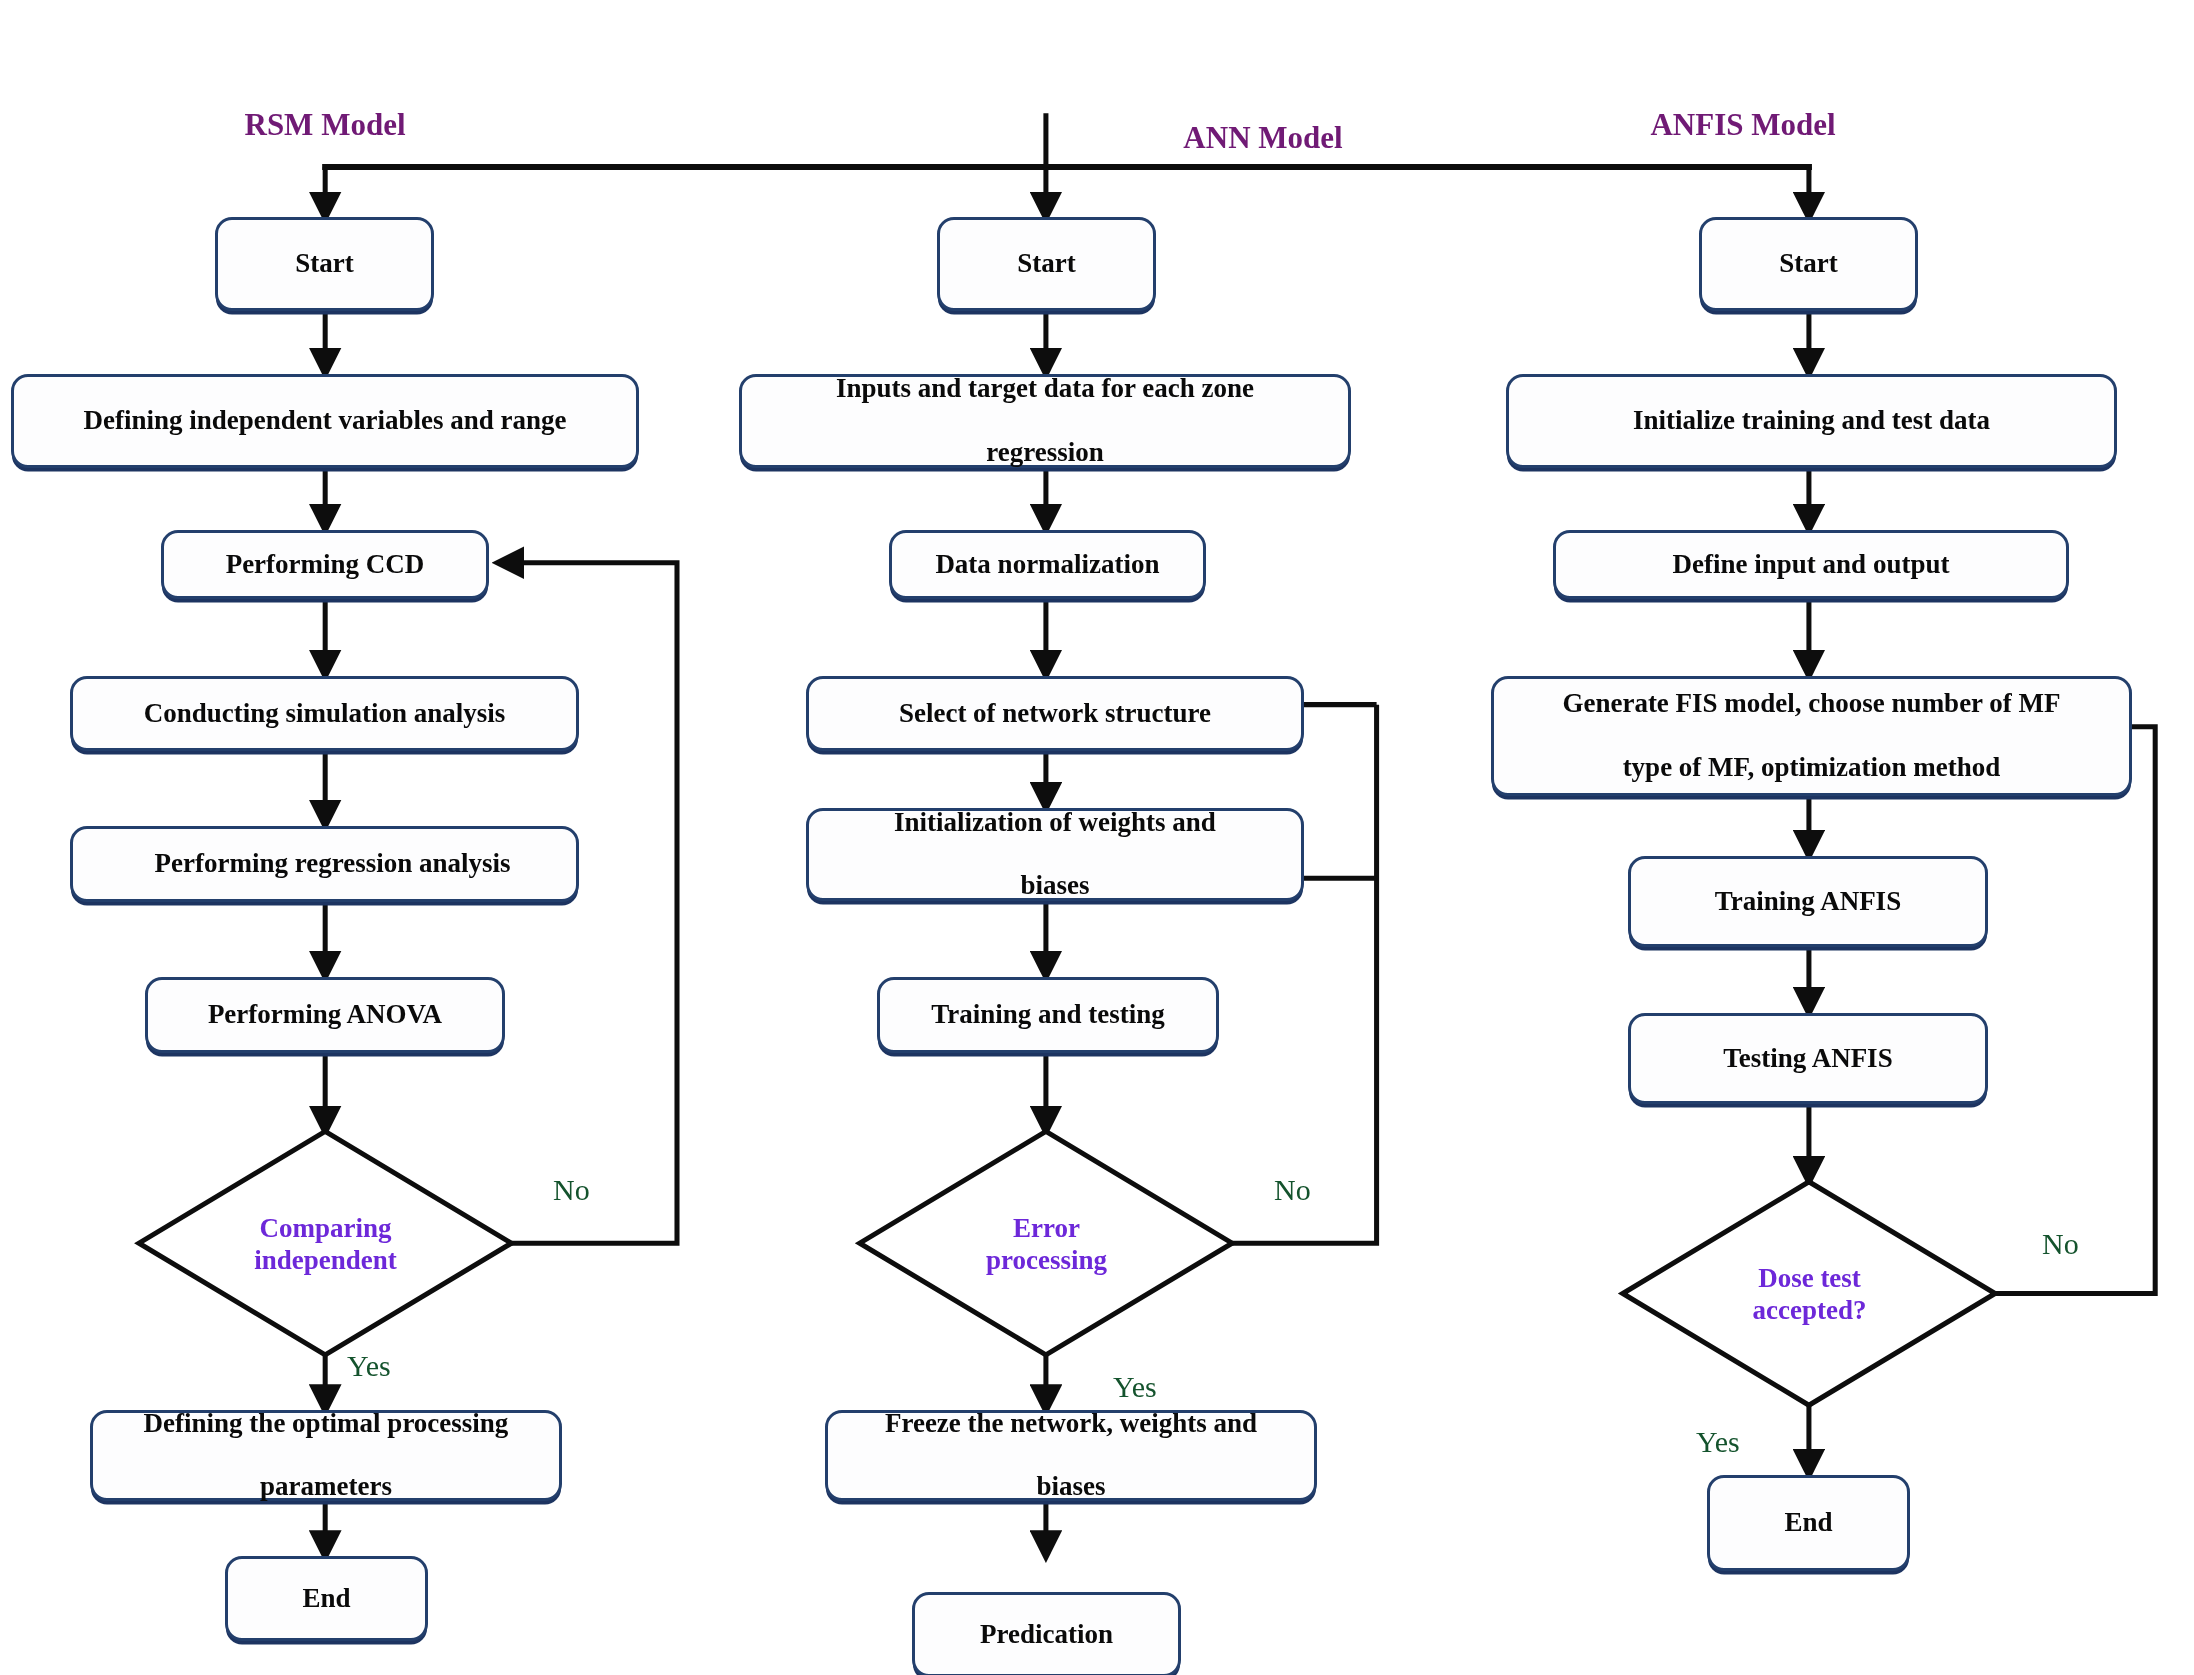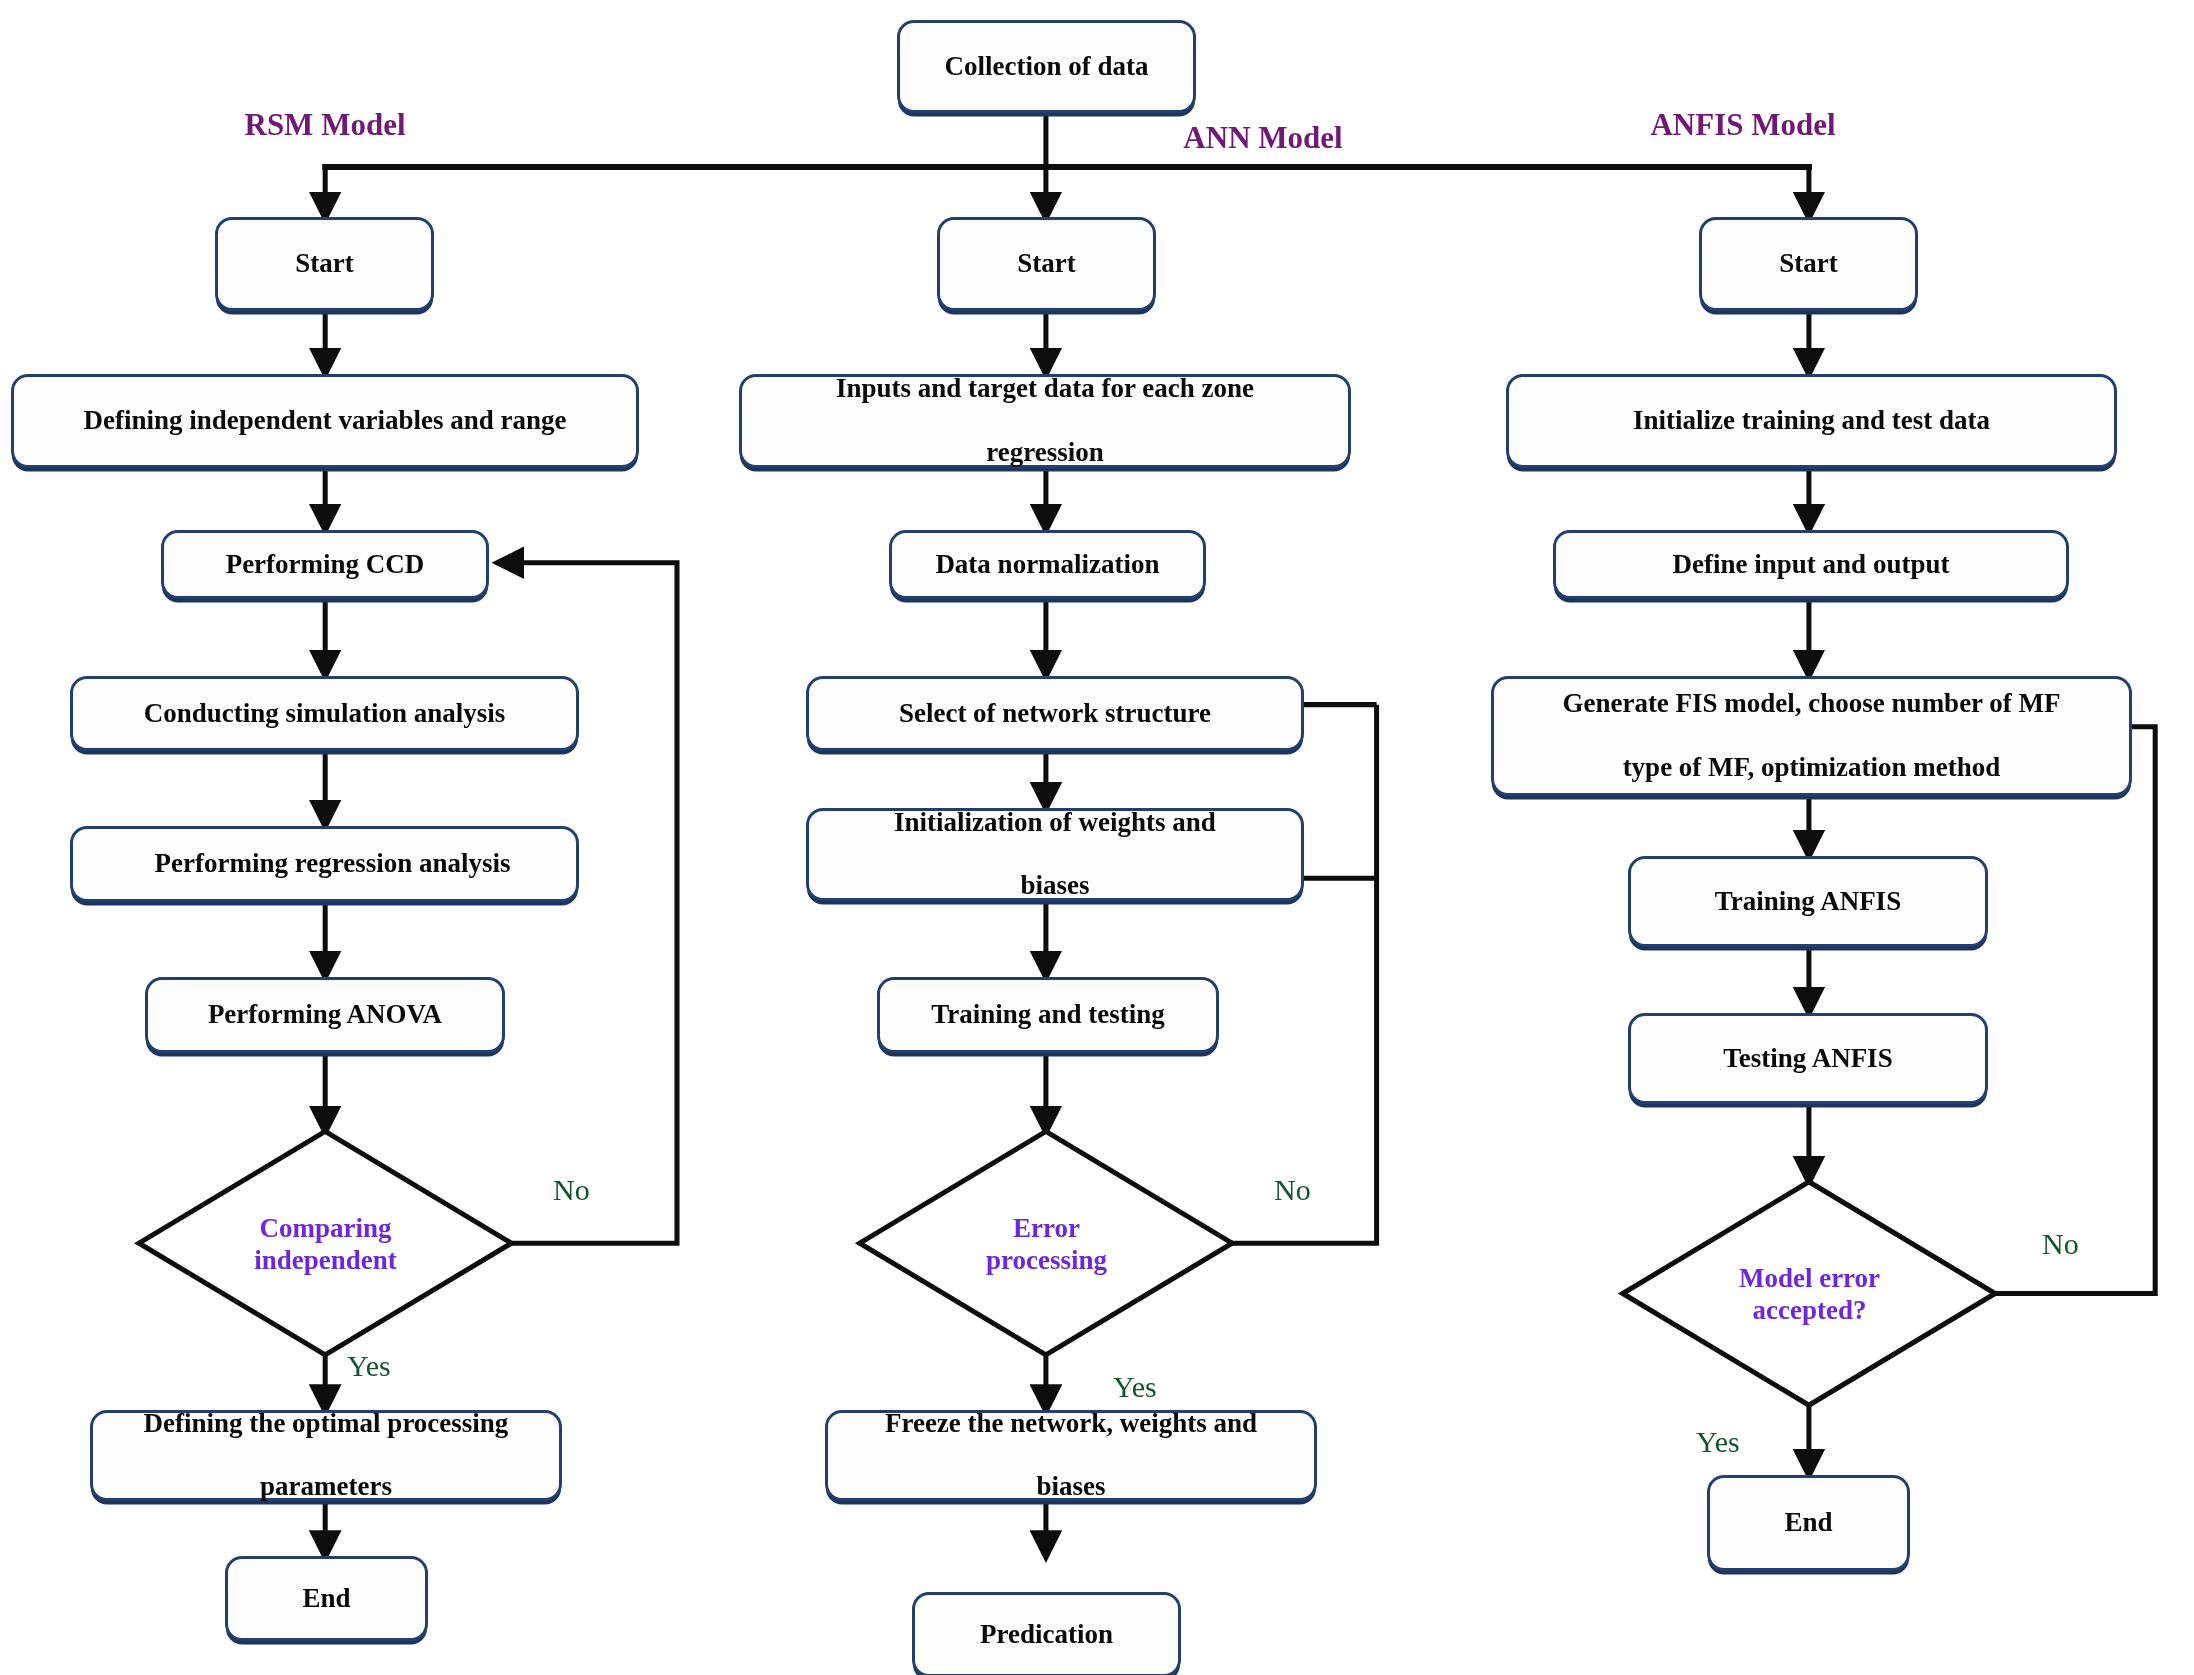--- a/index.html
+++ b/index.html
@@ -132,23 +132,20 @@
       <path d="M 3594 2790 L 3594 2930" marker-end="url(#ah)"></path>
 
       <path d="M 3964 2570 L 4282 2570 L 4282 1444 L 3940 1444" marker-end="url(#ah)"></path>
 
       <polygon points="646,2248 1016,2470 646,2692 276,2470" fill="#ffffff" stroke="#0d0d0d" stroke-width="10"></polygon>
       <polygon points="2078,2248 2448,2470 2078,2692 1708,2470" fill="#ffffff" stroke="#0d0d0d" stroke-width="10"></polygon>
       <polygon points="3594,2348 3964,2570 3594,2792 3224,2570" fill="#ffffff" stroke="#0d0d0d" stroke-width="10"></polygon>
     </g>
   </svg>
 
-  <div class="node" style="left:897px; top:20px; width:299px; height:93px; font-size:27px;">
-    <span>Collection of data</span>
-  </div>
 
   <div class="colhead" style="left:325px; top:107px; transform:translateX(-50%); font-size:31px;">
     <span>RSM Model</span>
   </div>
   <div class="colhead" style="left:1263px; top:120px; transform:translateX(-50%); font-size:31px;">
     <span>ANN Model</span>
   </div>
   <div class="colhead" style="left:1743px; top:107px; transform:translateX(-50%); font-size:31px;">
     <span>ANFIS Model</span>
   </div>
@@ -284,21 +281,21 @@
     <span>Training ANFIS</span>
   </div>
 
   <div class="node" style="left:1628px; top:1013px; width:360px; height:91px; font-size:27px;">
     <span>Testing ANFIS</span>
   </div>
 
   <div class="diamond" style="left:1623px; top:1182px; width:373px; height:224px;">
     <div class="dlabel" style="font-size:27px;">
       <div>
-        <span>Model error</span><br>
+        <span>Dose test</span><br>
         <span>accepted?</span>
       </div>
     </div>
   </div>
 
   <div class="edgelabel" style="left:2042px; top:1227px; font-size:30px;">
     <span>No</span>
   </div>
   <div class="edgelabel" style="left:1696px; top:1425px; font-size:30px;">
     <span>Yes</span>

